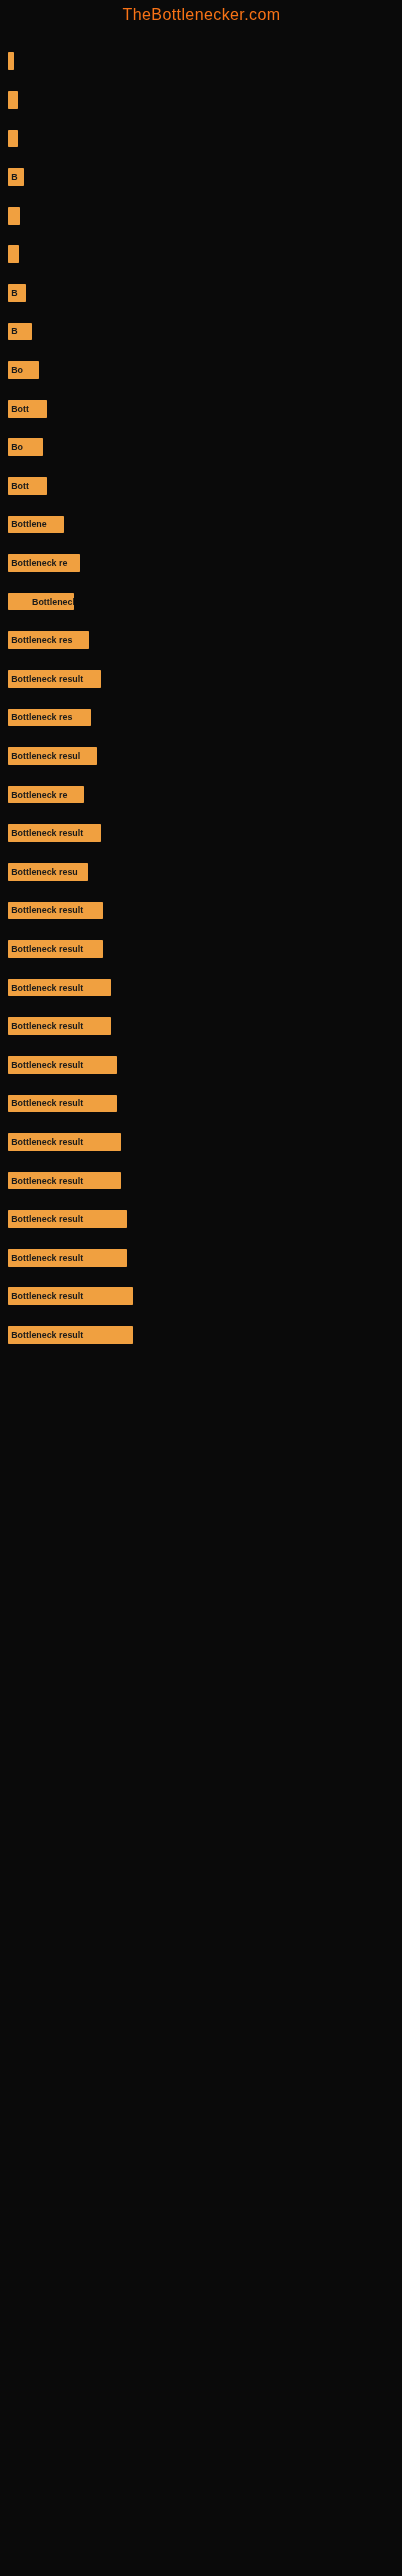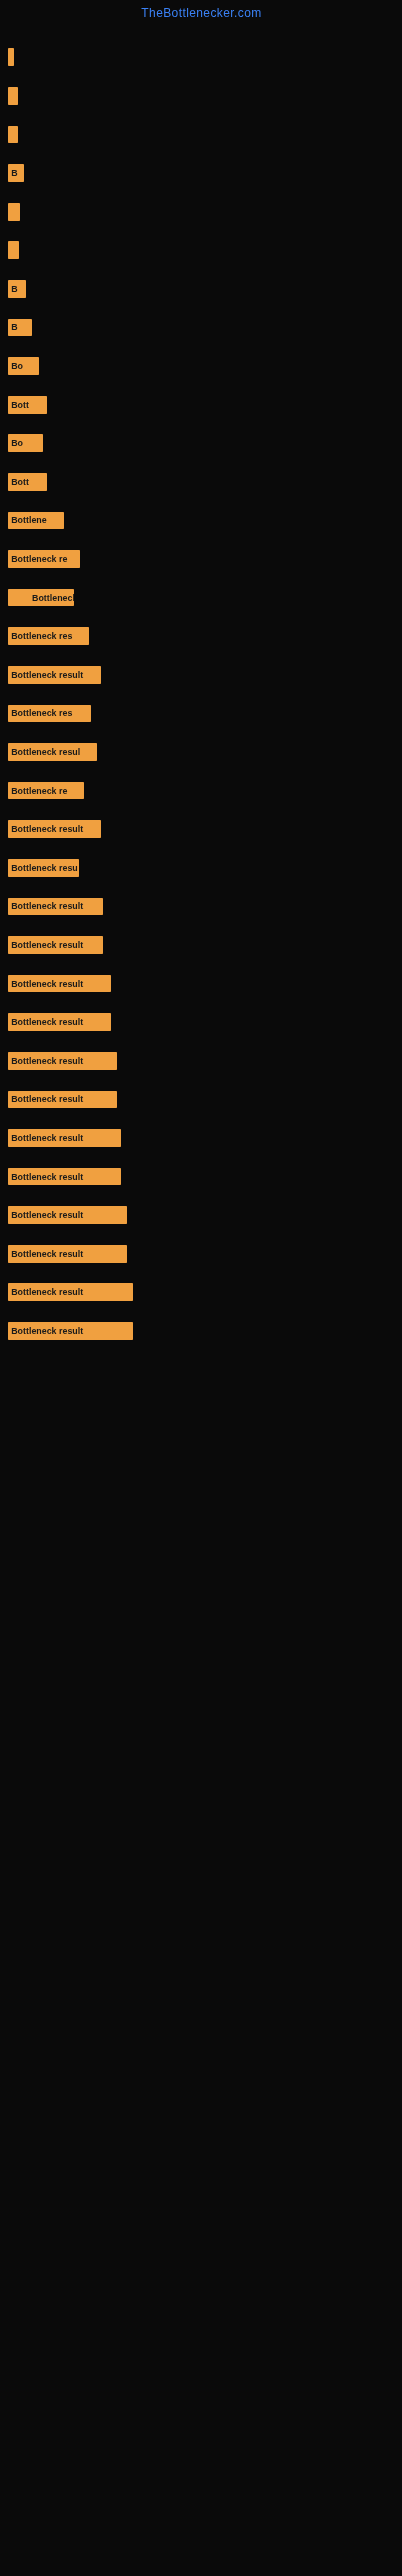--- a/index.html
+++ b/index.html
@@ -5,22 +5,22 @@
     * { margin: 0; padding: 0; box-sizing: border-box; }
     body {
       background-color: #0a0a0a;
       width: 403px;
       min-height: 2576px;
       font-family: Arial, sans-serif;
       position: relative;
       overflow-x: hidden;
     }
     .site-title {
-      color: #3b82f6;
-      font-size: 12px;
+      color: #f97316;
+      font-size: 16px;
       text-align: center;
       padding: 6.4px 0 3.2px 0;
       letter-spacing: 0.4px;
     }
     .bars-container {
       padding: 8px 0 8px 8px;
       display: flex;
       flex-direction: column;
       gap: 0px;
     }
@@ -166,21 +166,21 @@
       </div>
     </div>
     <div class="spacer"></div>
     <div class="bar-row">
       <div class="bar" style="width: 93px;">
         <span class="bar-label">Bottleneck result</span>
       </div>
     </div>
     <div class="spacer"></div>
     <div class="bar-row">
-      <div class="bar" style="width: 71px;">
+      <div class="bar" style="width: 80px;">
         <span class="bar-label">Bottleneck resu</span>
       </div>
     </div>
     <div class="spacer"></div>
     <div class="bar-row">
       <div class="bar" style="width: 95px;">
         <span class="bar-label">Bottleneck result</span>
       </div>
     </div>
     <div class="spacer"></div>

